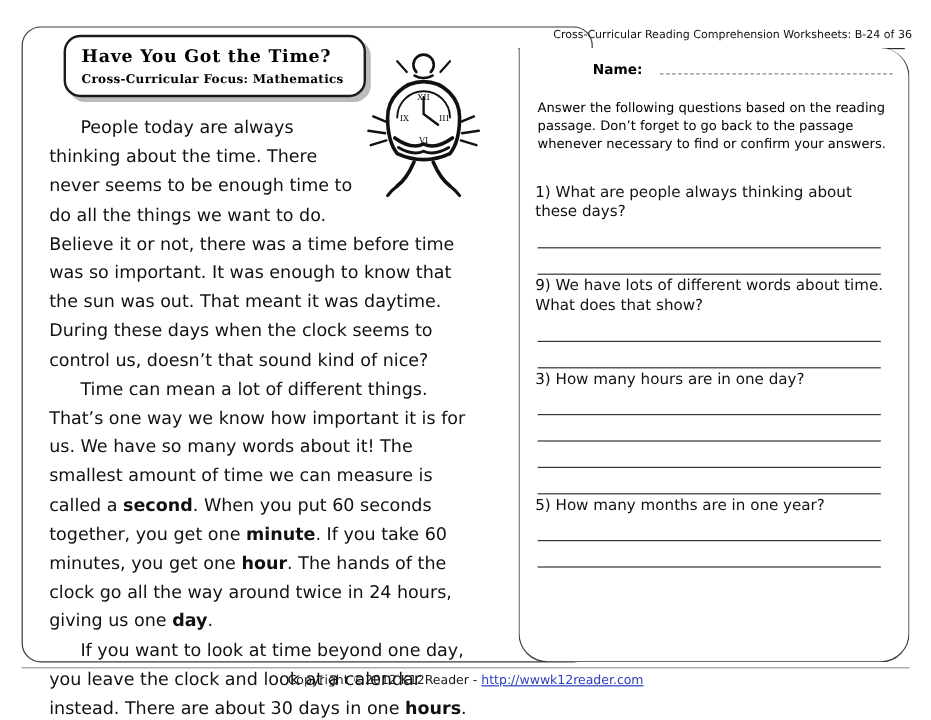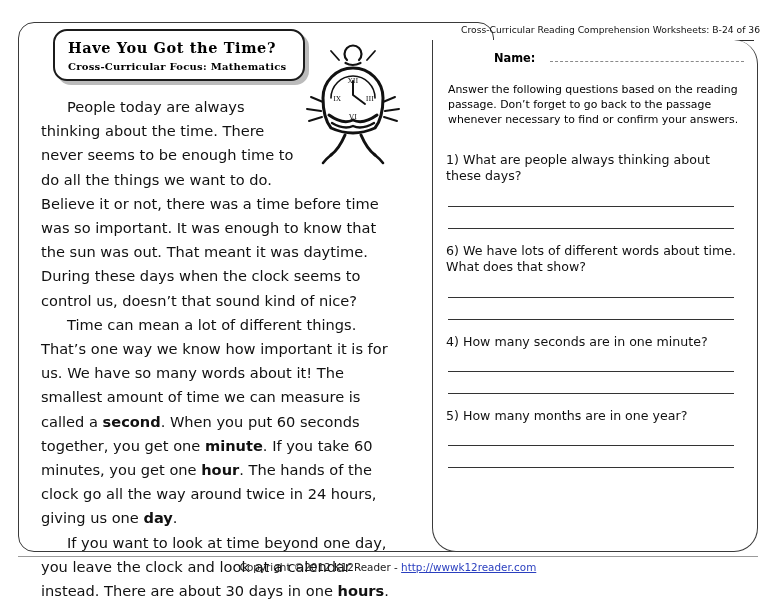--- a/index.html
+++ b/index.html
@@ -162,21 +162,21 @@
     font-family: "DejaVu Sans", sans-serif;
     color: #000;
   }
 
   #questions {
     position: absolute;
     left: 446px;
     top: 152px;
     width: 300px;
   }
-  .question-block { margin-bottom: 14px; }
+  .question-block { margin-bottom: 1px; }
   .question-text {
     font-size: 12.6px;
     line-height: 16.4px;
     font-family: "DejaVu Sans", sans-serif;
     color: #111;
     margin-bottom: 4px;
   }
   .answer-line {
     width: 286px;
     height: 0;
@@ -271,26 +271,30 @@
 
   <div id="instructions">Answer the following questions based on the reading passage. Don’t forget to go back to the passage whenever necessary to find or confirm your answers.</div>
 
   <div id="questions">
       <div class="question-block">
         <div class="question-text">1) What are people always thinking about these days?</div>
         <div class="answer-line"></div>
         <div class="answer-line"></div>
       </div>
       <div class="question-block">
-        <div class="question-text">6) We have lots of different words about time. What does that show?</div>
-        <div class="answer-line"></div>
-        <div class="answer-line"></div>
-      </div>
-      <div class="question-block">
-        <div class="question-text">4) How many seconds are in one minute?</div>
+        <div class="question-text">9) We have lots of different words about time. What does that show?</div>
+        <div class="answer-line"></div>
+        <div class="answer-line"></div>
+      </div>
+      <div class="question-block">
+        <div class="question-text">3) How many hours are in one day?</div>
+        <div class="answer-line"></div>
+        <div class="answer-line"></div>
+      </div>
+      <div class="question-block">
         <div class="answer-line"></div>
         <div class="answer-line"></div>
       </div>
       <div class="question-block">
         <div class="question-text">5) How many months are in one year?</div>
         <div class="answer-line"></div>
         <div class="answer-line"></div>
       </div>
     </div>
 

